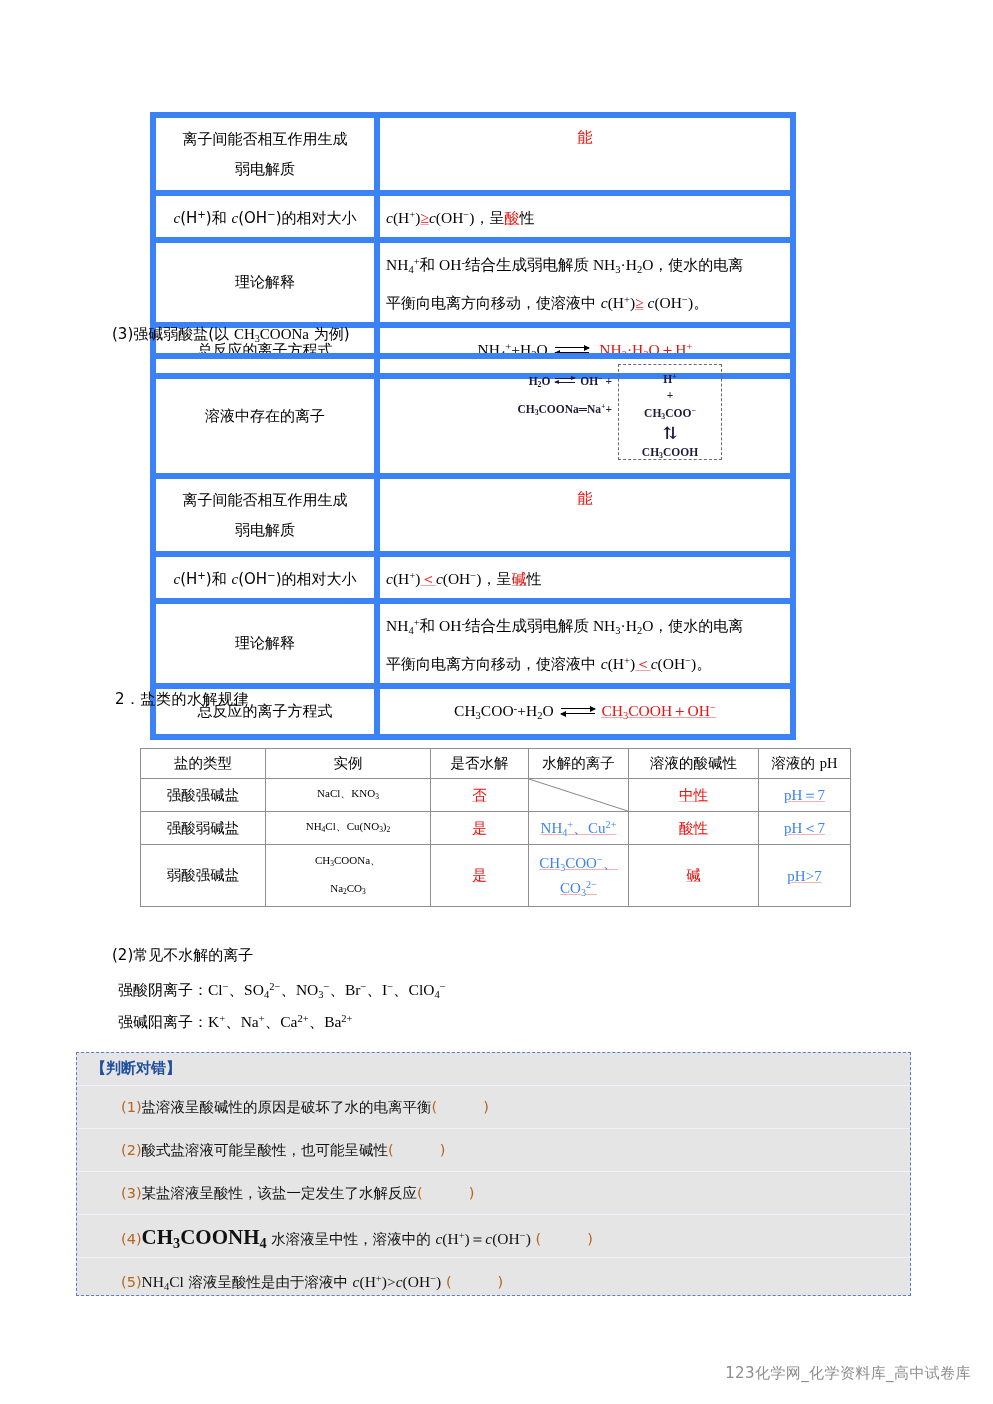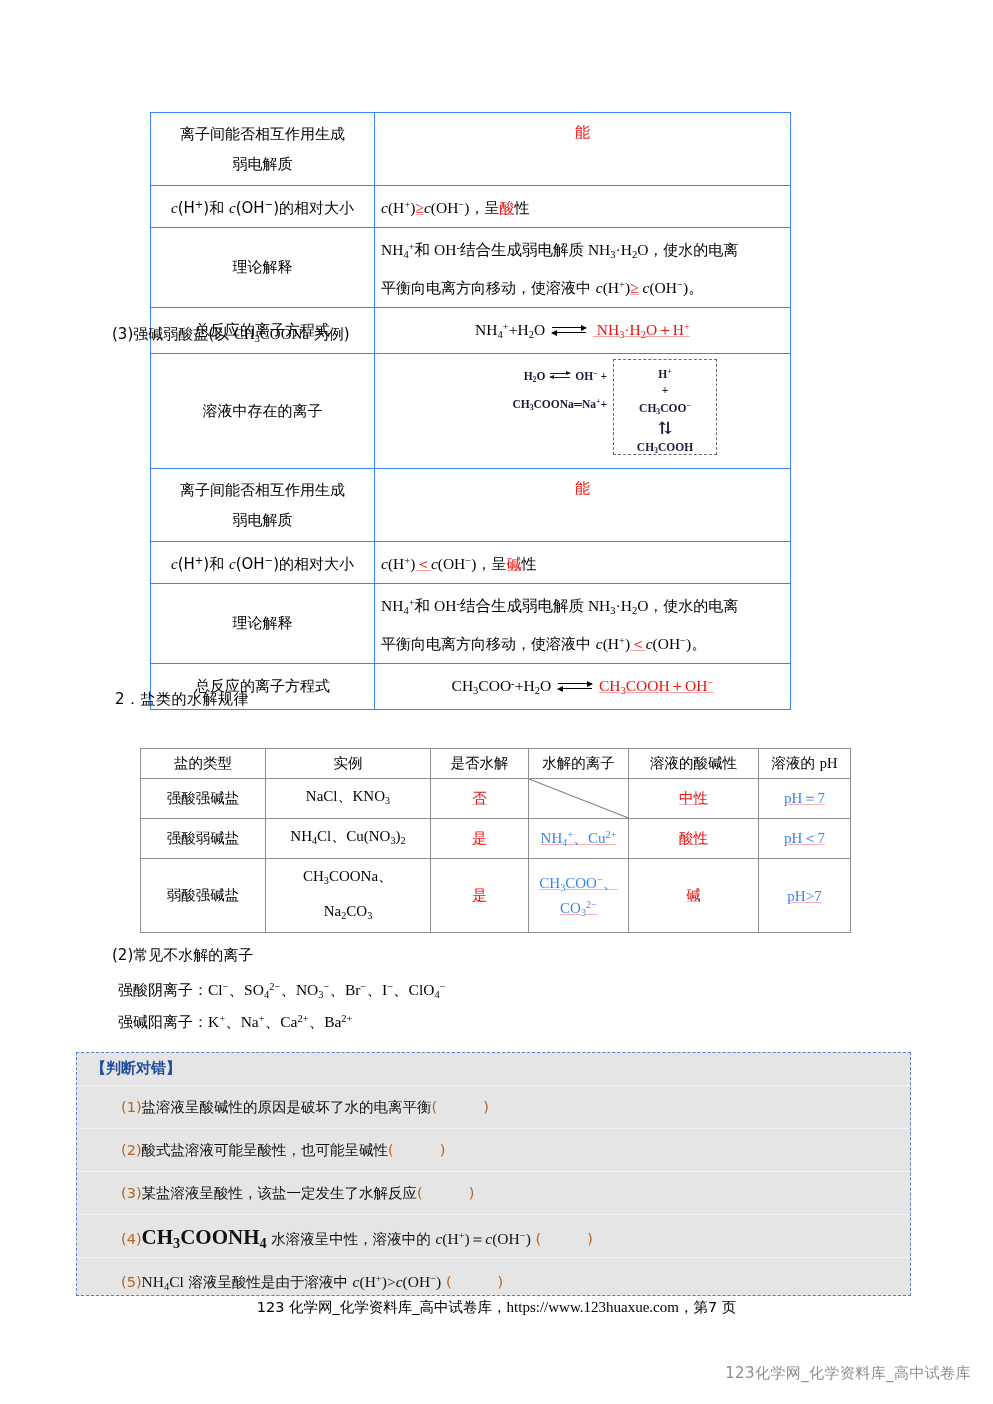--- a/index.html
+++ b/index.html
@@ -30,21 +30,21 @@
   .ital { font-style: italic; }
   sub { font-size: 0.68em; vertical-align: -0.28em; }
   sup { font-size: 0.68em; vertical-align: 0.45em; }
 
   
   table.doc {
     border-collapse: collapse;
     table-layout: fixed;
   }
   table.doc td {
-    border: 1px solid #3b82f6;
+    border: 6px solid #3b82f6;
     vertical-align: middle;
     padding: 3px 6px;
     box-sizing: border-box;
   }
   .lbl {
     text-align: center;
     font-family: "DejaVu Sans", "Liberation Sans", sans-serif;
     font-size: 15px;
     line-height: 30px;
     color: #000;
@@ -174,22 +174,22 @@
   #table-c .hd {
     font-family: "DejaVu Sans", "Liberation Sans", sans-serif;
     font-size: 14.5px;
   }
   #table-c .tname {
     font-family: "DejaVu Sans", "Liberation Sans", sans-serif;
     font-size: 14.5px;
   }
   #table-c .ex {
     font-family: "Liberation Serif", "DejaVu Serif", serif;
-    font-size: 15px;
-    line-height: 30px;
+    font-size: 11px;
+    line-height: 25px;
   }
   #table-c .ansr {
     color: #e8120e;
     font-family: "DejaVu Sans", "Liberation Sans", sans-serif;
     font-size: 14.5px;
     text-decoration: underline;
     text-decoration-color: #f5b0b0;
   }
   #table-c .ansrs {
     color: #3b82f6;
@@ -444,19 +444,16 @@
       <span class="num">(3)</span>某盐溶液呈酸性，该盐一定发生了水解反应<span class="num">(</span><span class="gap"></span><span class="num">)</span>
     </div>
     <div class="jrow">
       <span class="num">(4)</span><span class="sci" style="font-size:21px;font-weight:bold;">CH<sub>3</sub>COONH<sub>4</sub></span> 水溶液呈中性，溶液中的 <span class="sci" style="font-size:15.5px;"><span class="ital">c</span>(H<sup>+</sup>)＝<span class="ital">c</span>(OH<sup>−</sup>)</span> <span class="num">(</span><span class="gap"></span><span class="num">)</span>
     </div>
     <div class="jrow">
       <span class="num">(5)</span><span class="sci" style="font-size:15.5px;">NH<sub>4</sub>Cl</span> 溶液呈酸性是由于溶液中 <span class="sci" style="font-size:15.5px;"><span class="ital">c</span>(H<sup>+</sup>)&gt;<span class="ital">c</span>(OH<sup>−</sup>)</span> <span class="num">(</span><span class="gap"></span><span class="num">)</span>
     </div>
   </div>
 
-  <div id="footer">
-    <span class="cnf">123 化学网_化学资料库_高中试卷库，</span><span>https://www.123huaxue.com</span><span class="cnf">，</span><span class="cnf">第7 页</span>
-  </div>
 
   <div id="watermark">123化学网_化学资料库_高中试卷库</div>
 
 </div>
 
 </body></html>

